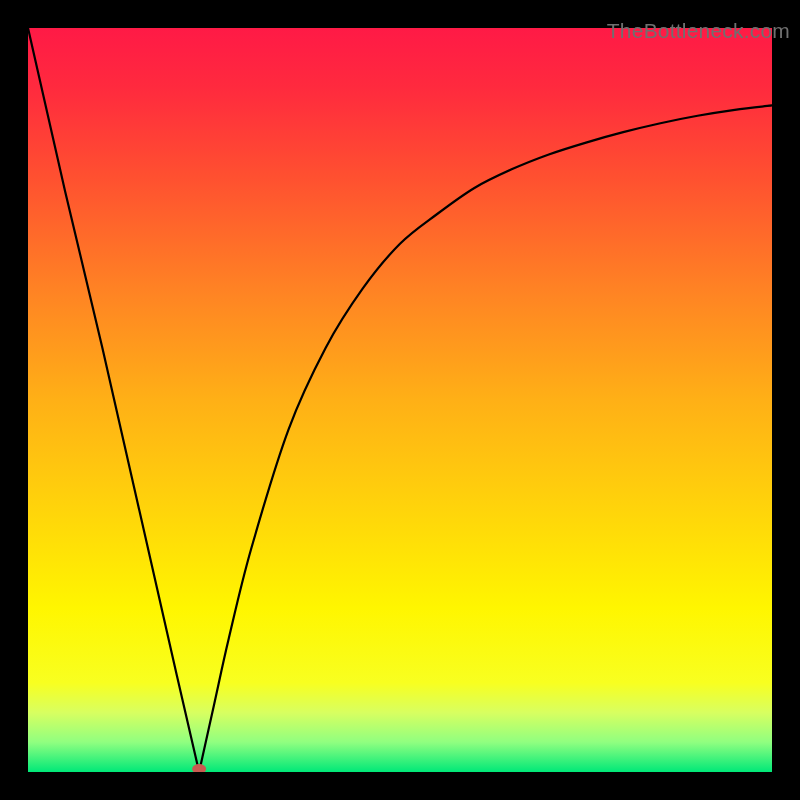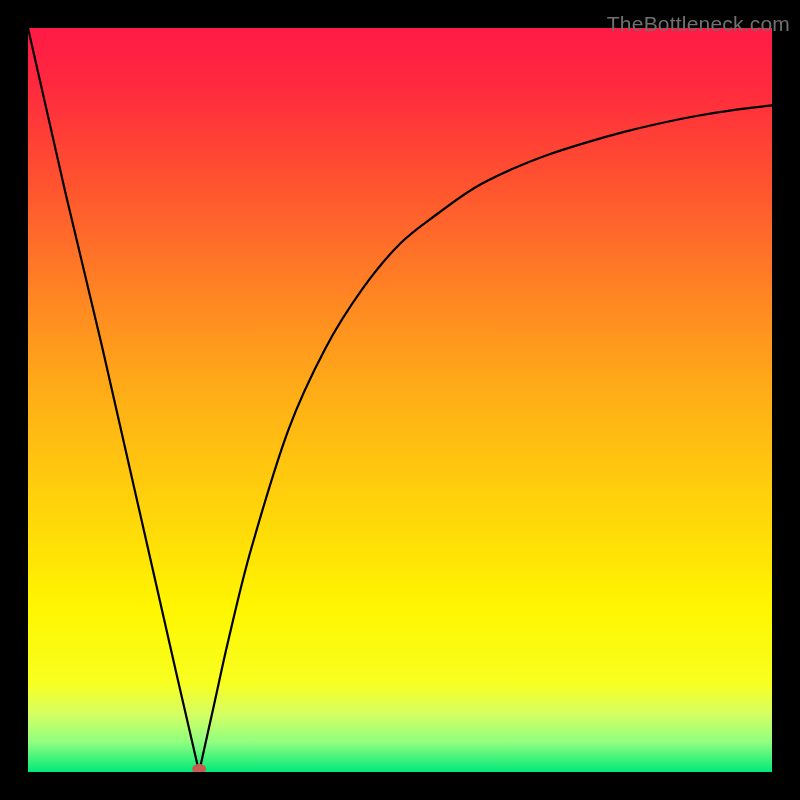--- a/index.html
+++ b/index.html
@@ -21,21 +21,21 @@
   }
   .plot {
     position: absolute;
     left: 0;
     top: 0;
     width: 744px;
     height: 744px;
   }
   .watermark {
     position: absolute;
-    top: 12px;
+    top: 19px;
     right: 10px;
     color: #707070;
     font-size: 21px;
     font-weight: 400;
     letter-spacing: 0.2px;
   }
   svg {
     display: block;
   }
 </style>

